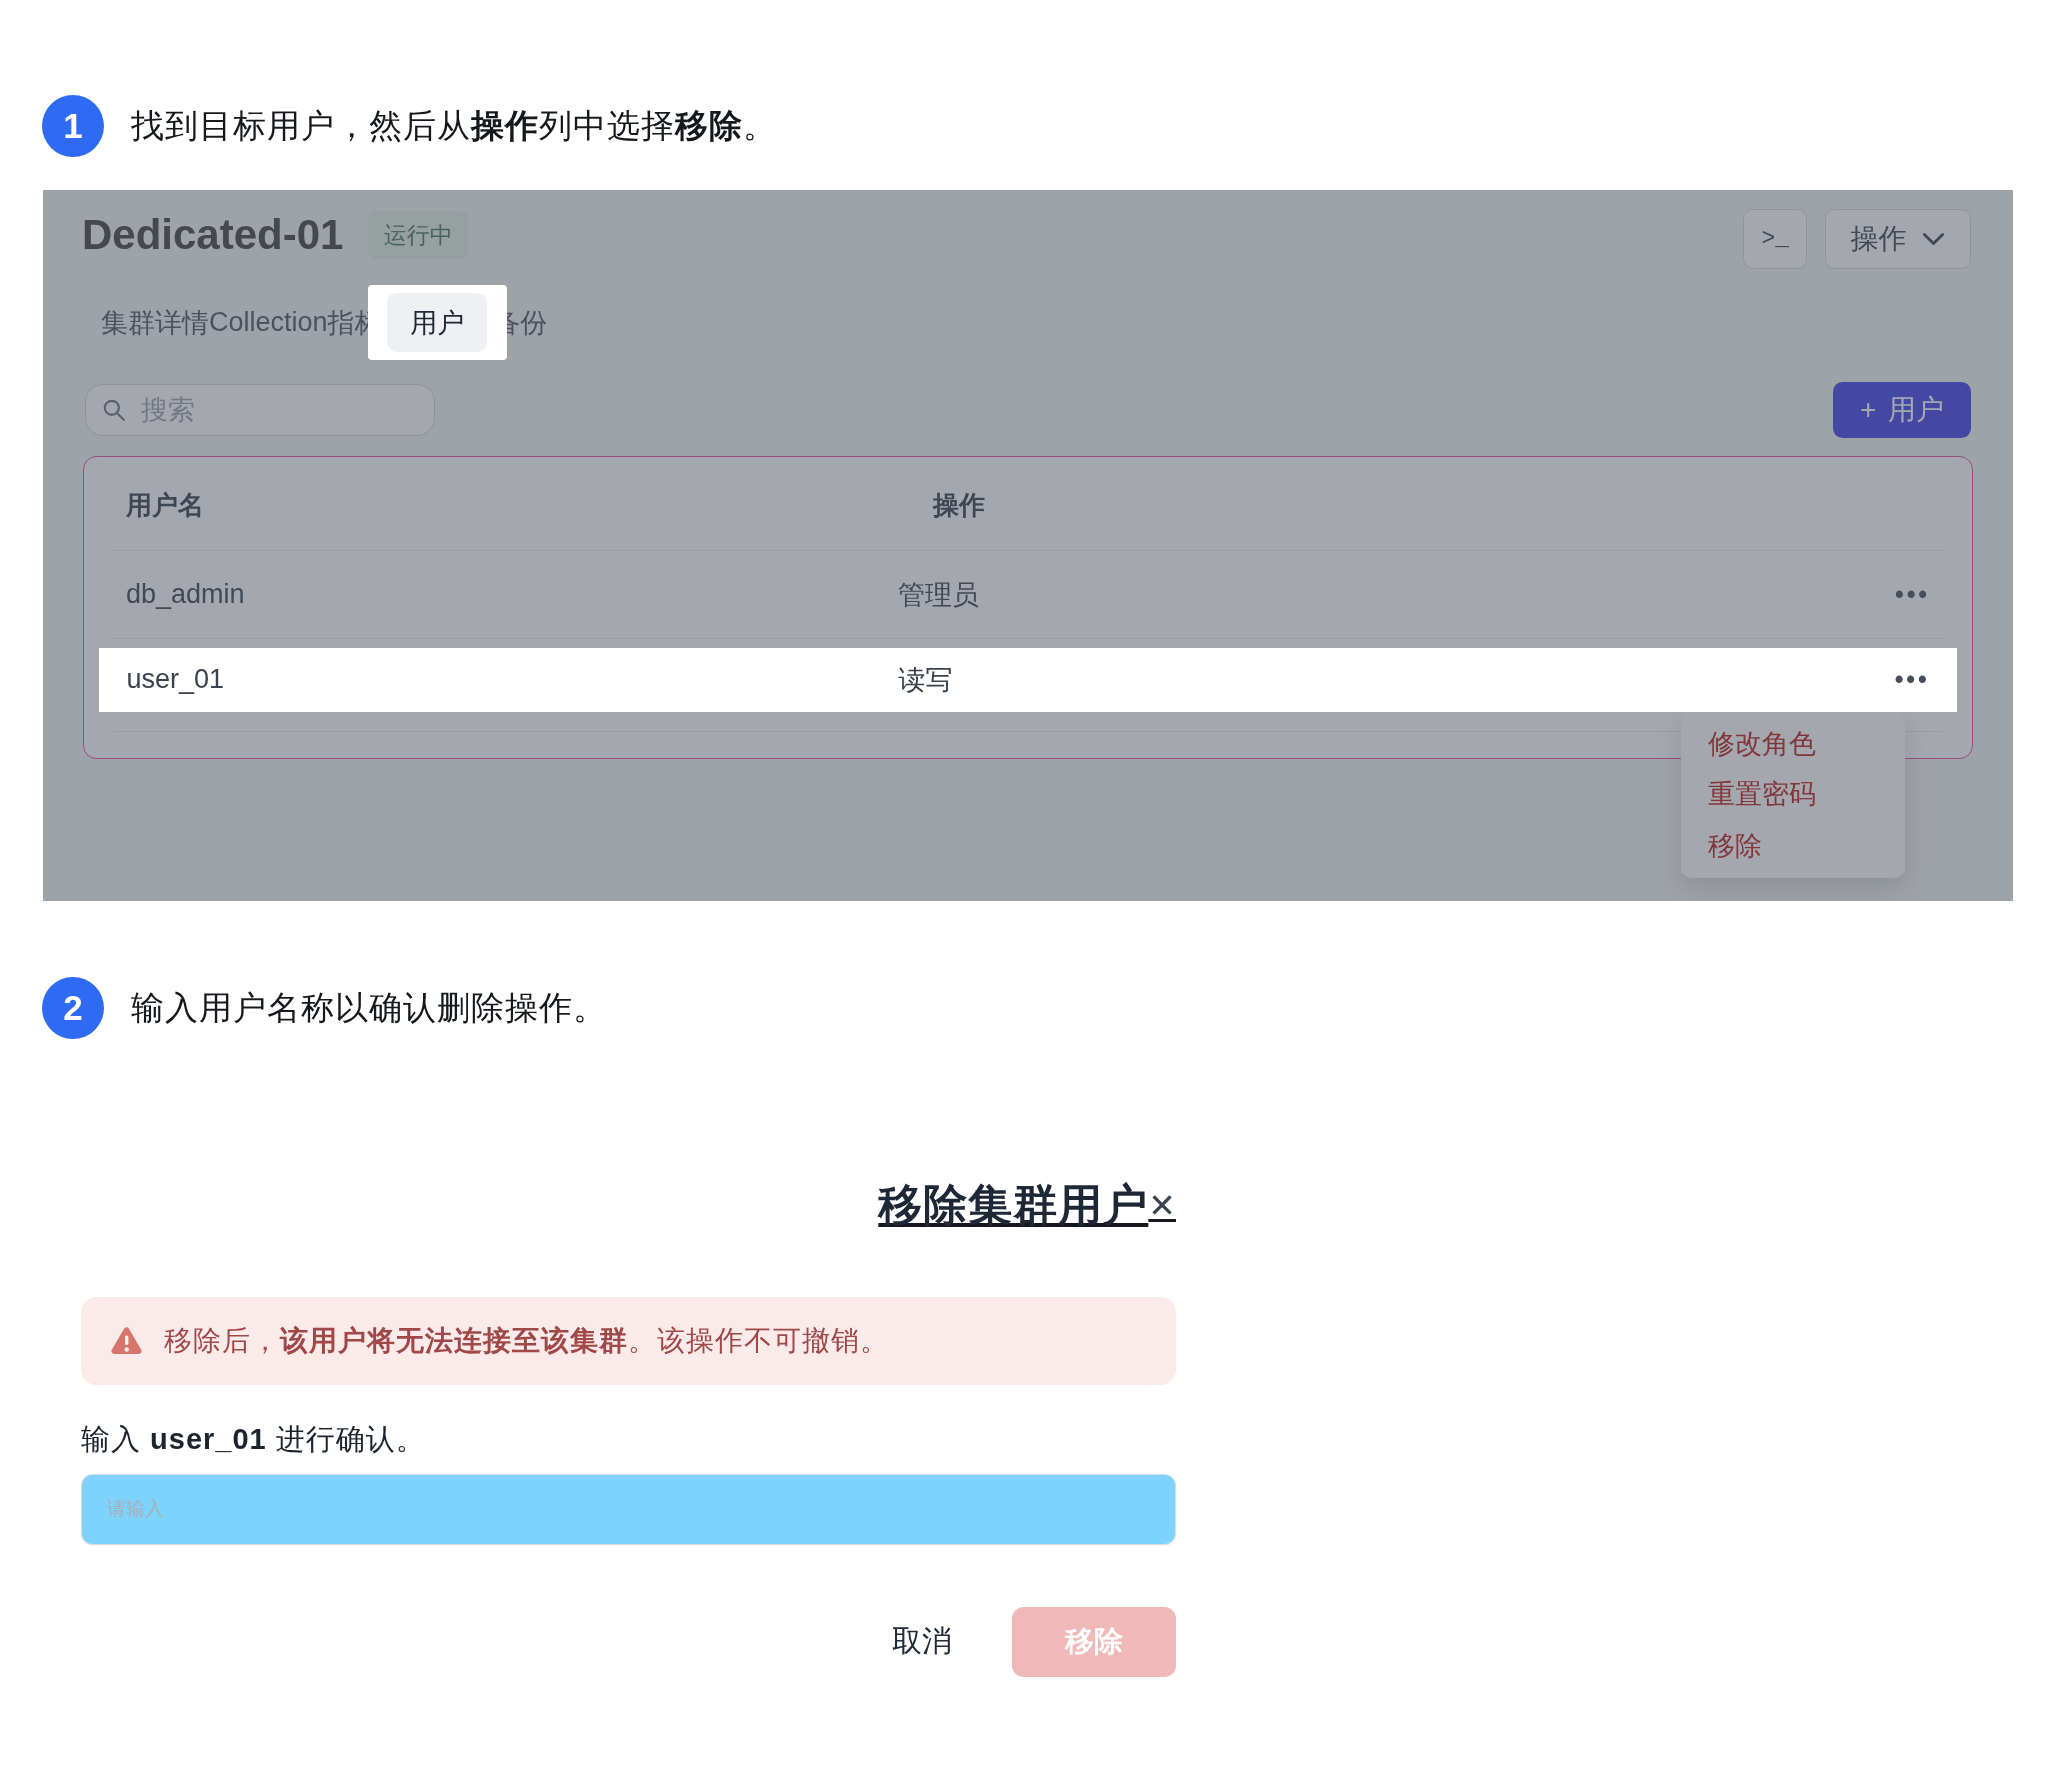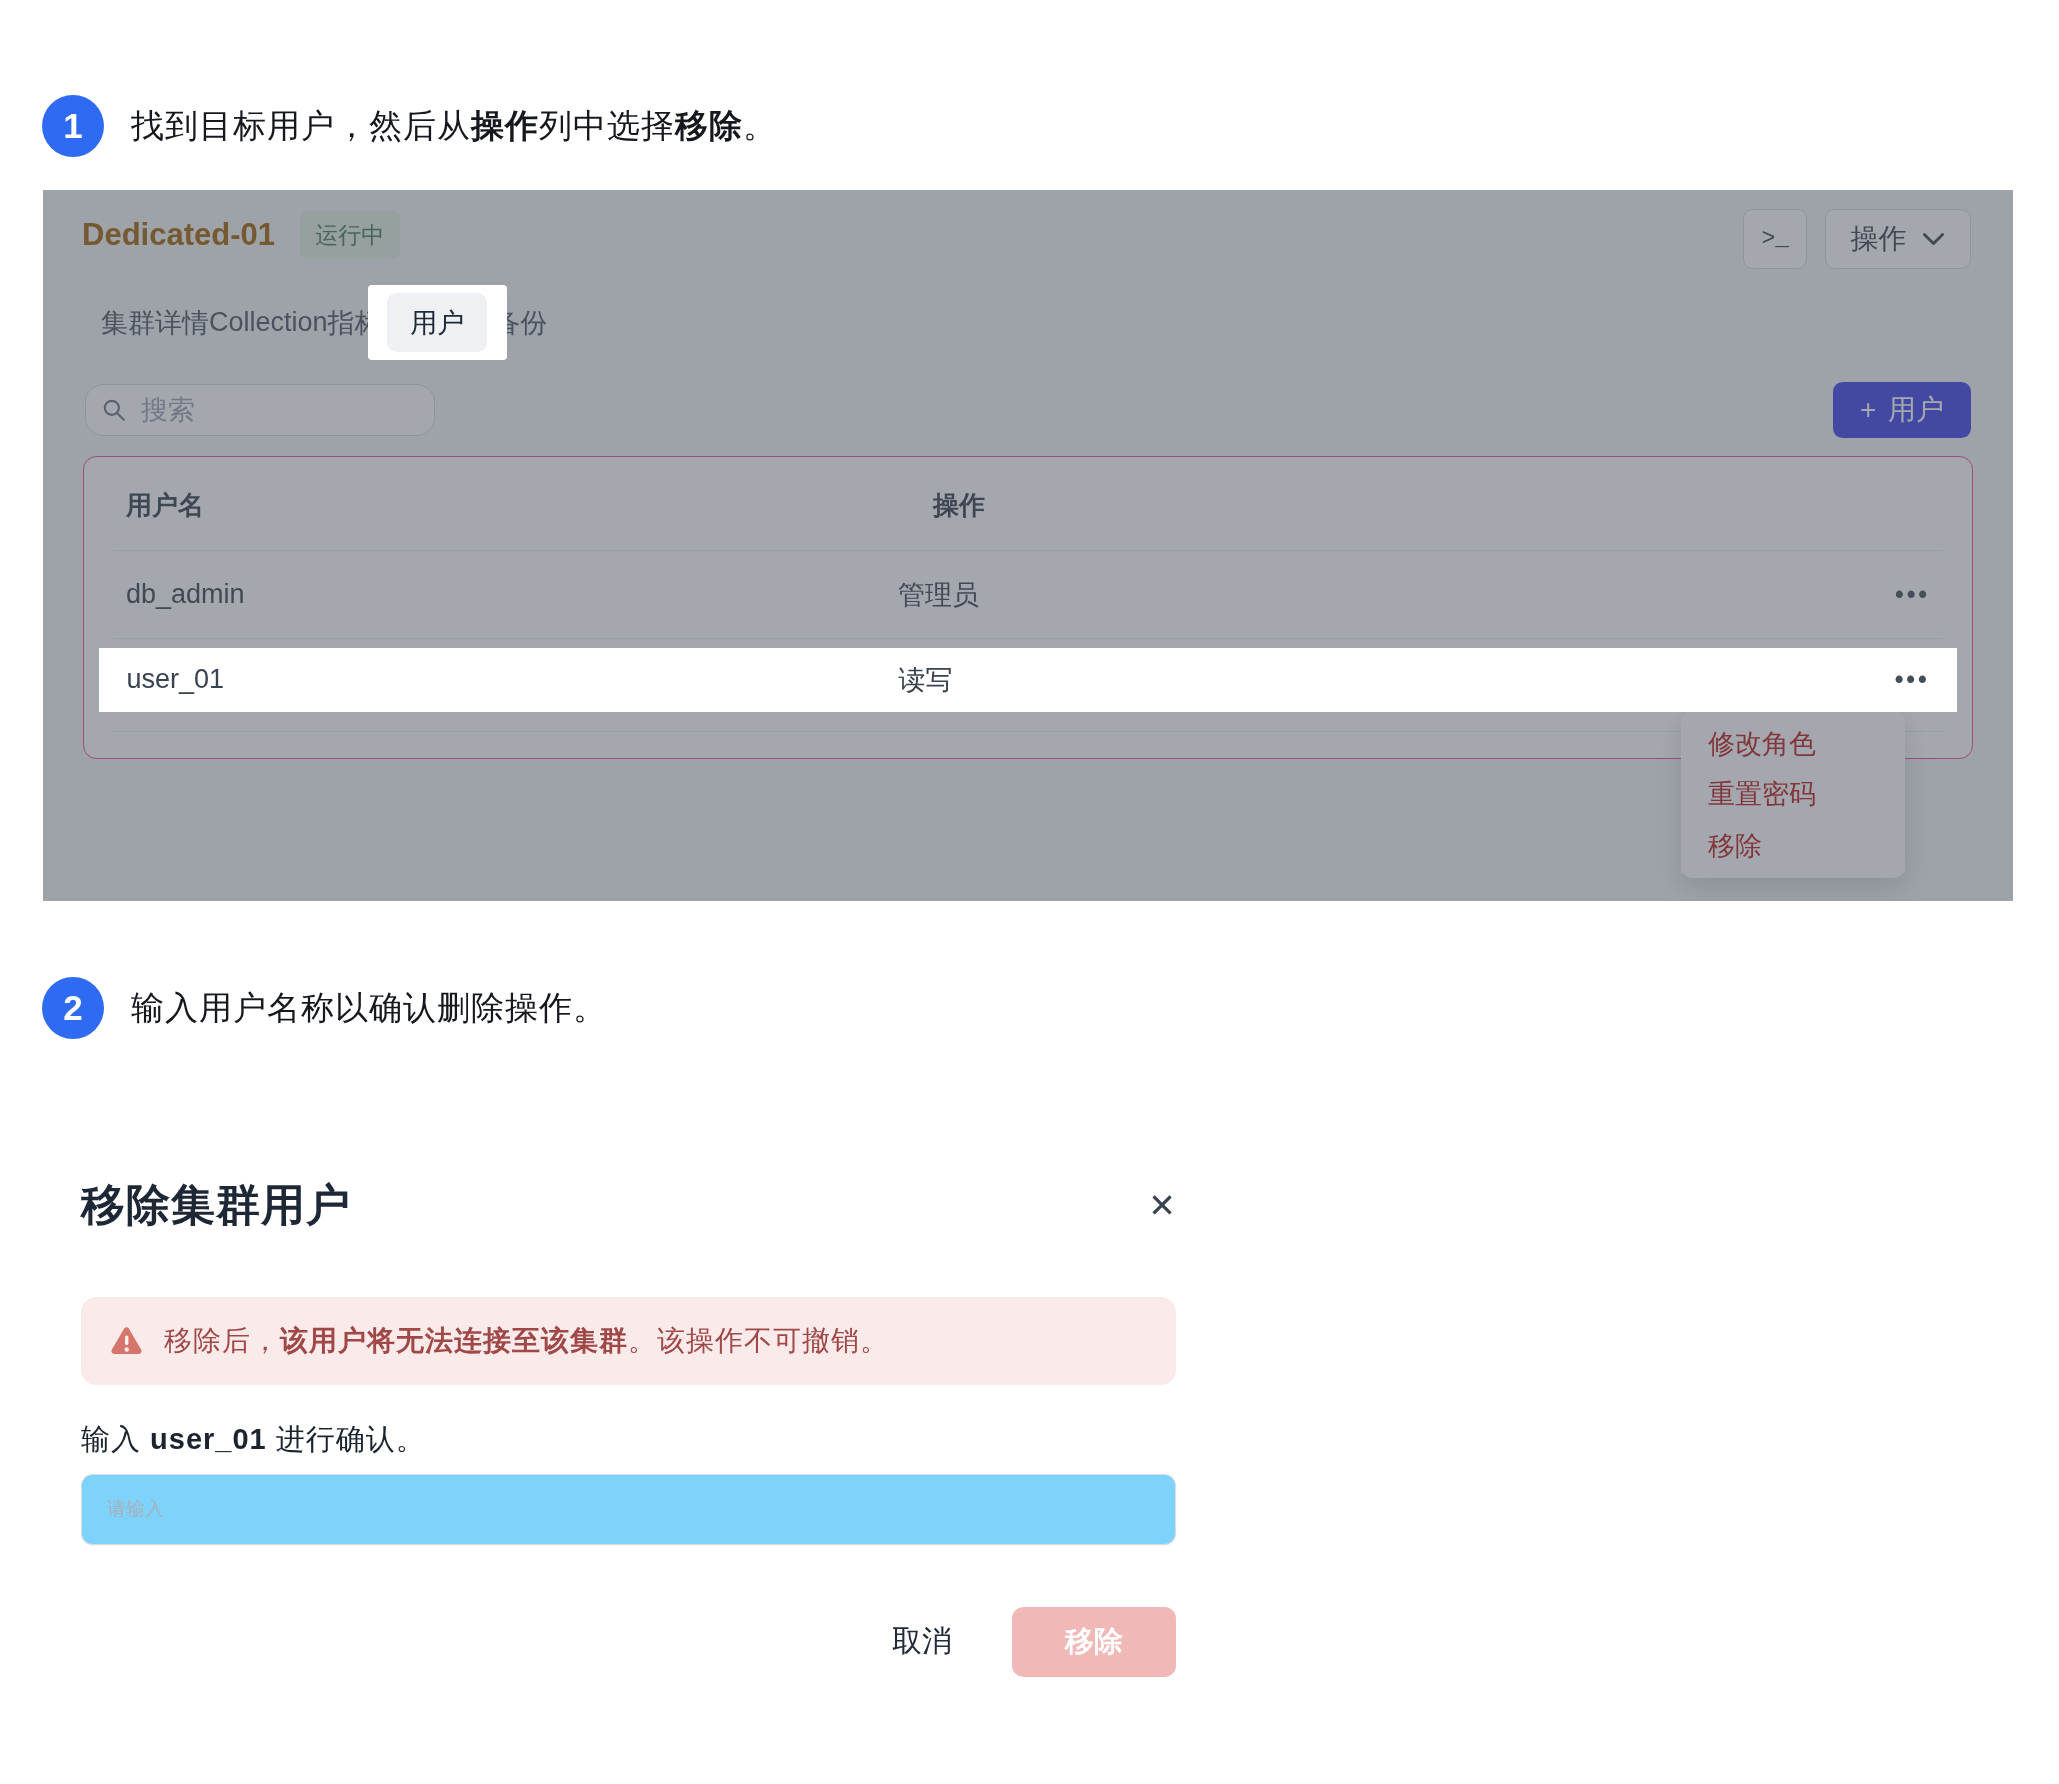--- a/index.html
+++ b/index.html
@@ -14,21 +14,21 @@
     font-size:35px;font-weight:700;display:flex;align-items:center;justify-content:center;flex:0 0 auto;
   }
   .step-text{font-size:33px;color:#15181d;letter-spacing:1px;}
   .step-text b{font-weight:700;}
 
   
   .panel1{position:absolute;left:43px;top:190px;width:1970px;height:711px;background:#f3f4f6;overflow:hidden;}
   .dim-overlay{position:absolute;inset:0;background:rgba(73,79,92,0.5);z-index:10;pointer-events:none;}
 
   .cluster-header{position:absolute;left:39px;top:21px;display:flex;align-items:center;gap:25px;}
-  .cluster-title{font-size:31px;font-weight:700;color:#a16207;}
+  .cluster-title{font-size:42px;font-weight:700;color:#404040;}
   .status-badge{background:#e4f0e6;color:#49795a;font-size:23px;font-weight:500;padding:8.7px 15.4px;border-radius:7.7px;}
 
   .top-buttons{position:absolute;right:42px;top:19.3px;display:flex;gap:17.4px;align-items:center;}
   .btn-terminal{
     width:62px;height:58px;background:#fff;border:1px solid #d7dade;border-radius:9.7px;
     display:flex;align-items:center;justify-content:center;font-size:23px;color:#39424f;
     font-family:"Liberation Mono", monospace;
   }
   .btn-actions{
     height:58px;padding:0 25px;background:#fff;border:1px solid #d7dade;border-radius:9.7px;
@@ -74,21 +74,21 @@
 
   .actions-menu{
     position:absolute;left:1638px;top:521px;width:224px;z-index:5;
     background:#fff;border-radius:11.6px;box-shadow:0 9.7px 27px rgba(20,26,40,0.16);padding:7.7px 0 5.8px 0;
   }
   .menu-item{height:50px;display:flex;align-items:center;padding:0 27px;font-size:27px;color:#b91c1c;}
   .menu-item-spotlight{position:relative;z-index:20;background:#fff;height:54px;}
 
   
   .modal{position:absolute;left:81px;top:1173px;width:1095px;}
-  .modal-header{display:flex;justify-content:space-between;align-items:center;height:64px;}
+  .modal-header{display:flex;justify-content:flex-end;align-items:center;height:64px;text-decoration:underline;}
   .modal-title{font-size:44px;font-weight:700;color:#1d2735;letter-spacing:1px;}
   .modal-close{font-size:33px;color:#39424f;line-height:1;cursor:default;}
   .alert{
     margin-top:60px;background:#fbeaea;border-radius:15.4px;padding:25px 29px;box-sizing:border-box;
     display:flex;align-items:center;gap:21px;font-size:28px;color:#a04848;letter-spacing:1px;
   }
   .alert .alert-bold{font-weight:700;}
   .confirm-line{margin-top:35px;font-size:29px;color:#1c2430;letter-spacing:1px;}
   .confirm-line b{font-weight:700;}
   .modal-input{

